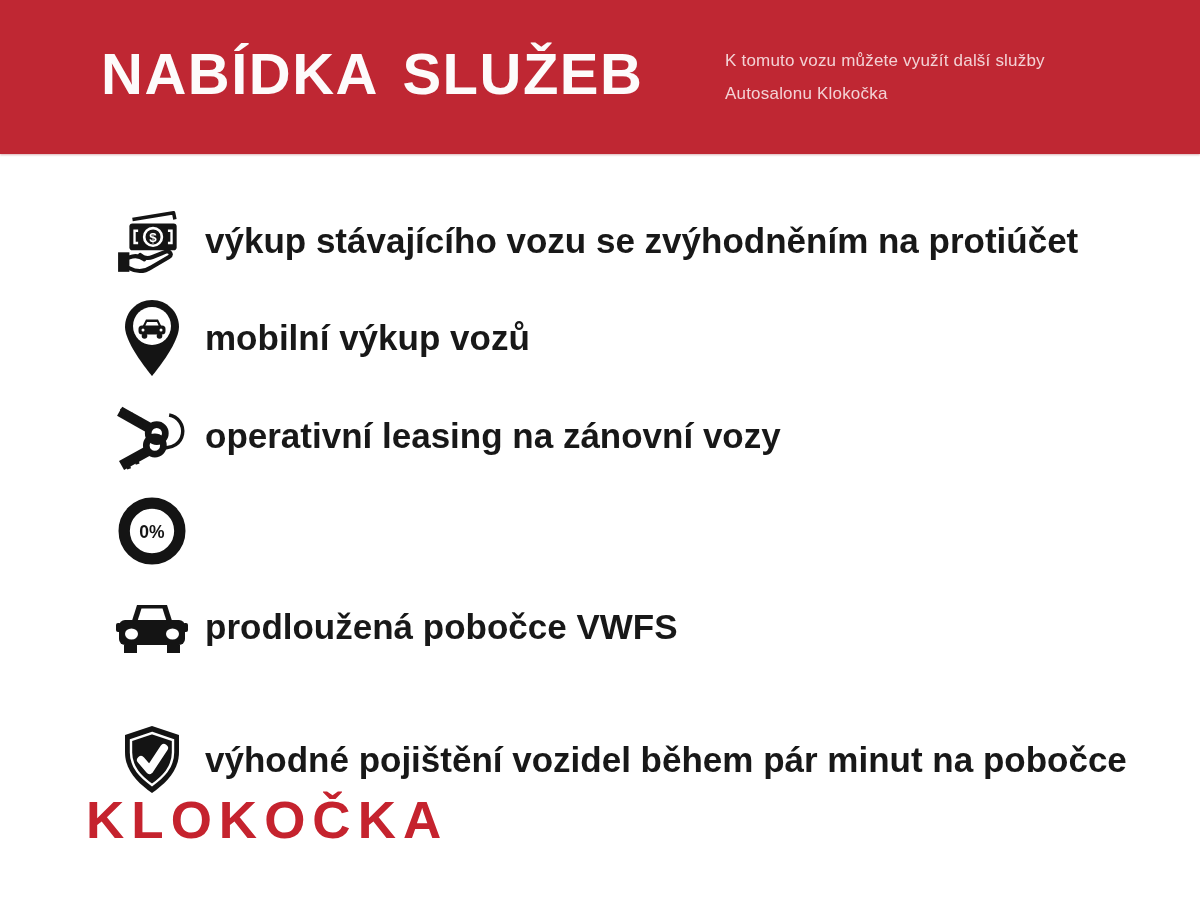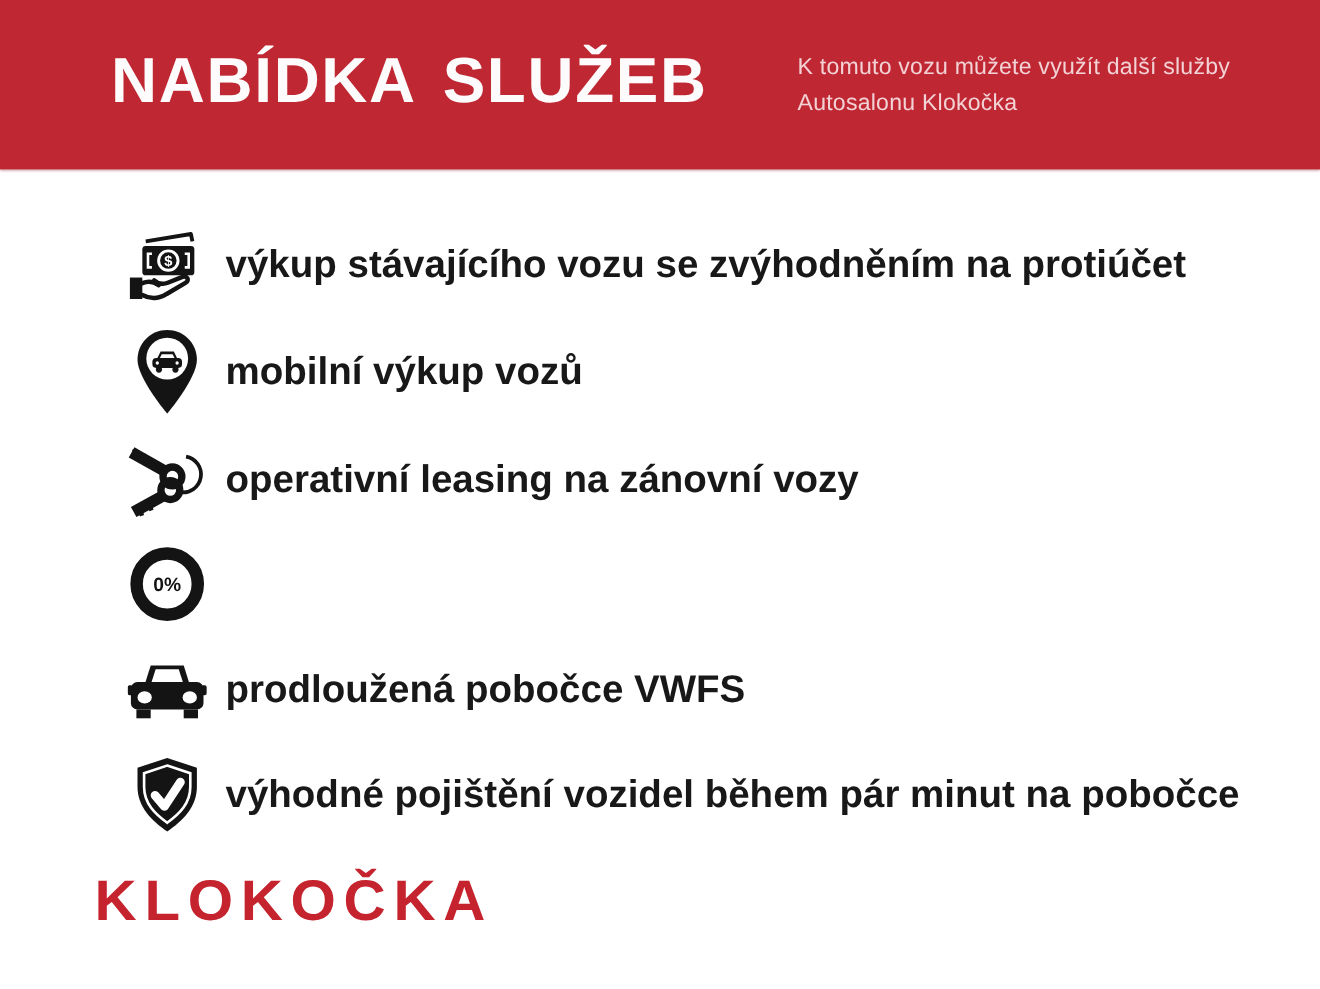--- a/index.html
+++ b/index.html
@@ -27,31 +27,31 @@
   }
   .header-title{
     position:absolute;left:101px;top:44px;
     font-size:58px;line-height:60px;
     font-weight:700;color:#fdfbfb;
     letter-spacing:1.5px;word-spacing:8px;
     white-space:nowrap;
   }
   .header-subtitle{
     position:absolute;left:725px;top:44px;
-    font-size:21px;line-height:33px;
+    font-size:17px;line-height:33px;
     font-weight:500;color:var(--subtitle_pink);
     letter-spacing:.2px;
   }
   .header-subtitle span{display:block;}
   .service-item{
     position:absolute;left:112px;height:96px;width:1000px;
     display:flex;align-items:center;
   }
   .svc-0{top:193px;} .svc-1{top:290px;} .svc-2{top:388px;}
-  .svc-3{top:483px;} .svc-4{top:579px;} .svc-5{top:675px;}
+  .svc-3{top:483px;} .svc-4{top:579px;} .svc-5{top:712px;}
   .icon-wrap{
     width:80px;min-width:80px;height:96px;
     display:flex;align-items:center;justify-content:center;
   }
   .svc-label{
     margin-left:13px;
     font-size:35px;font-weight:700;
     color:var(--text_black);
     letter-spacing:0px;
     white-space:nowrap;

